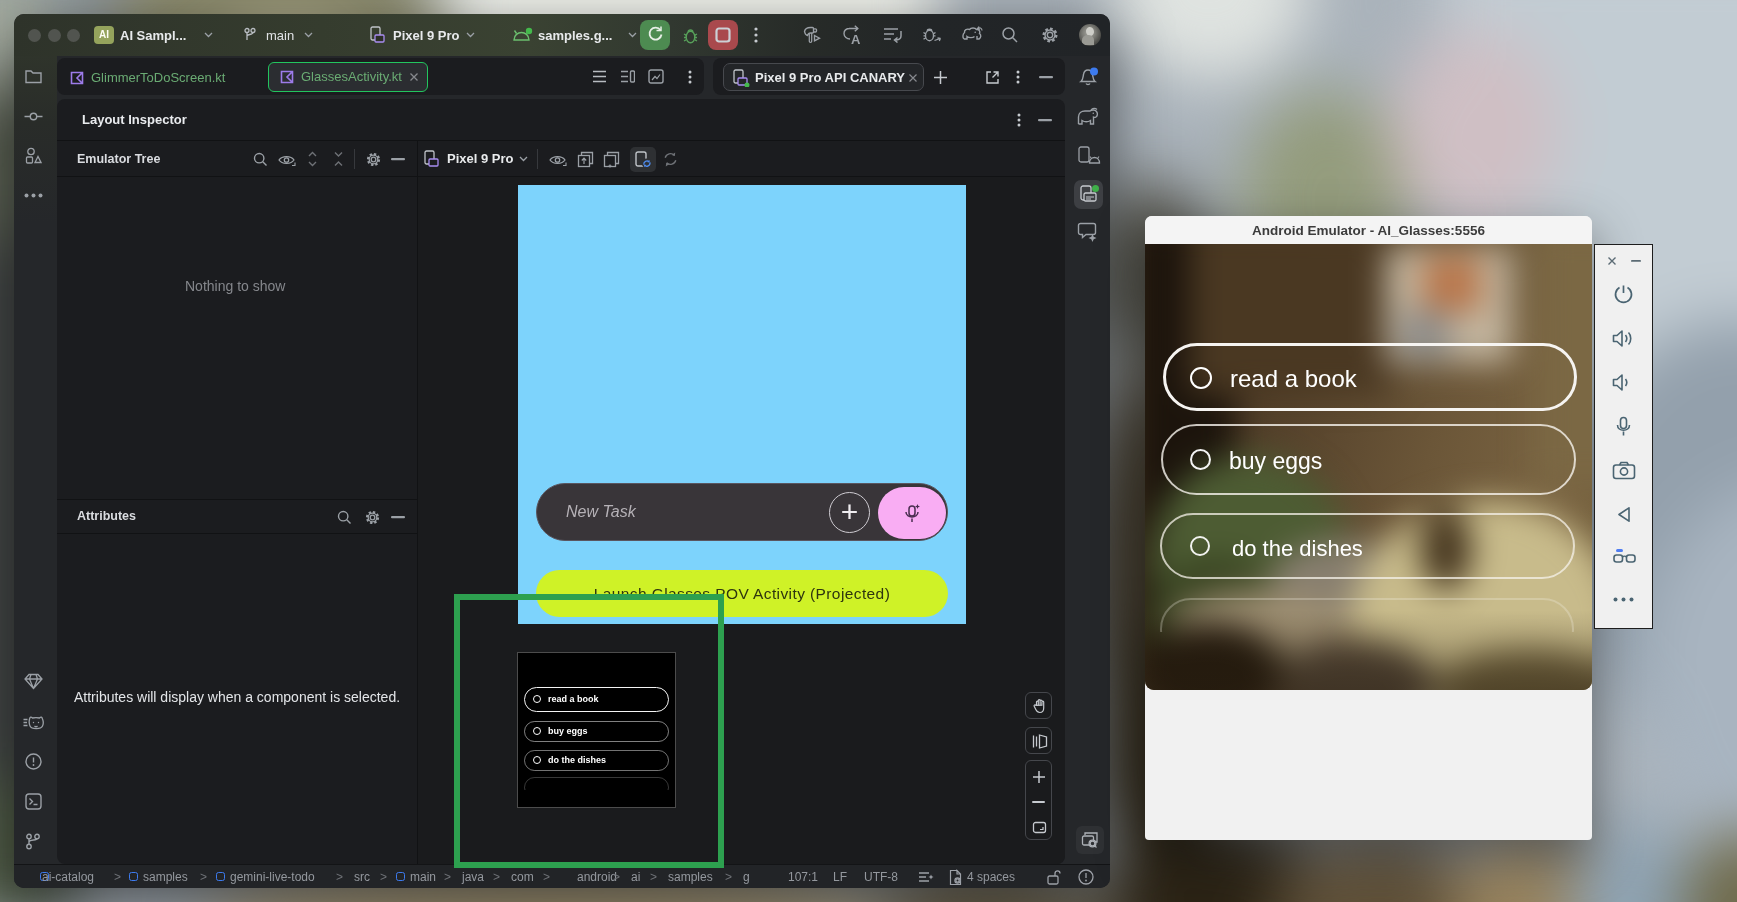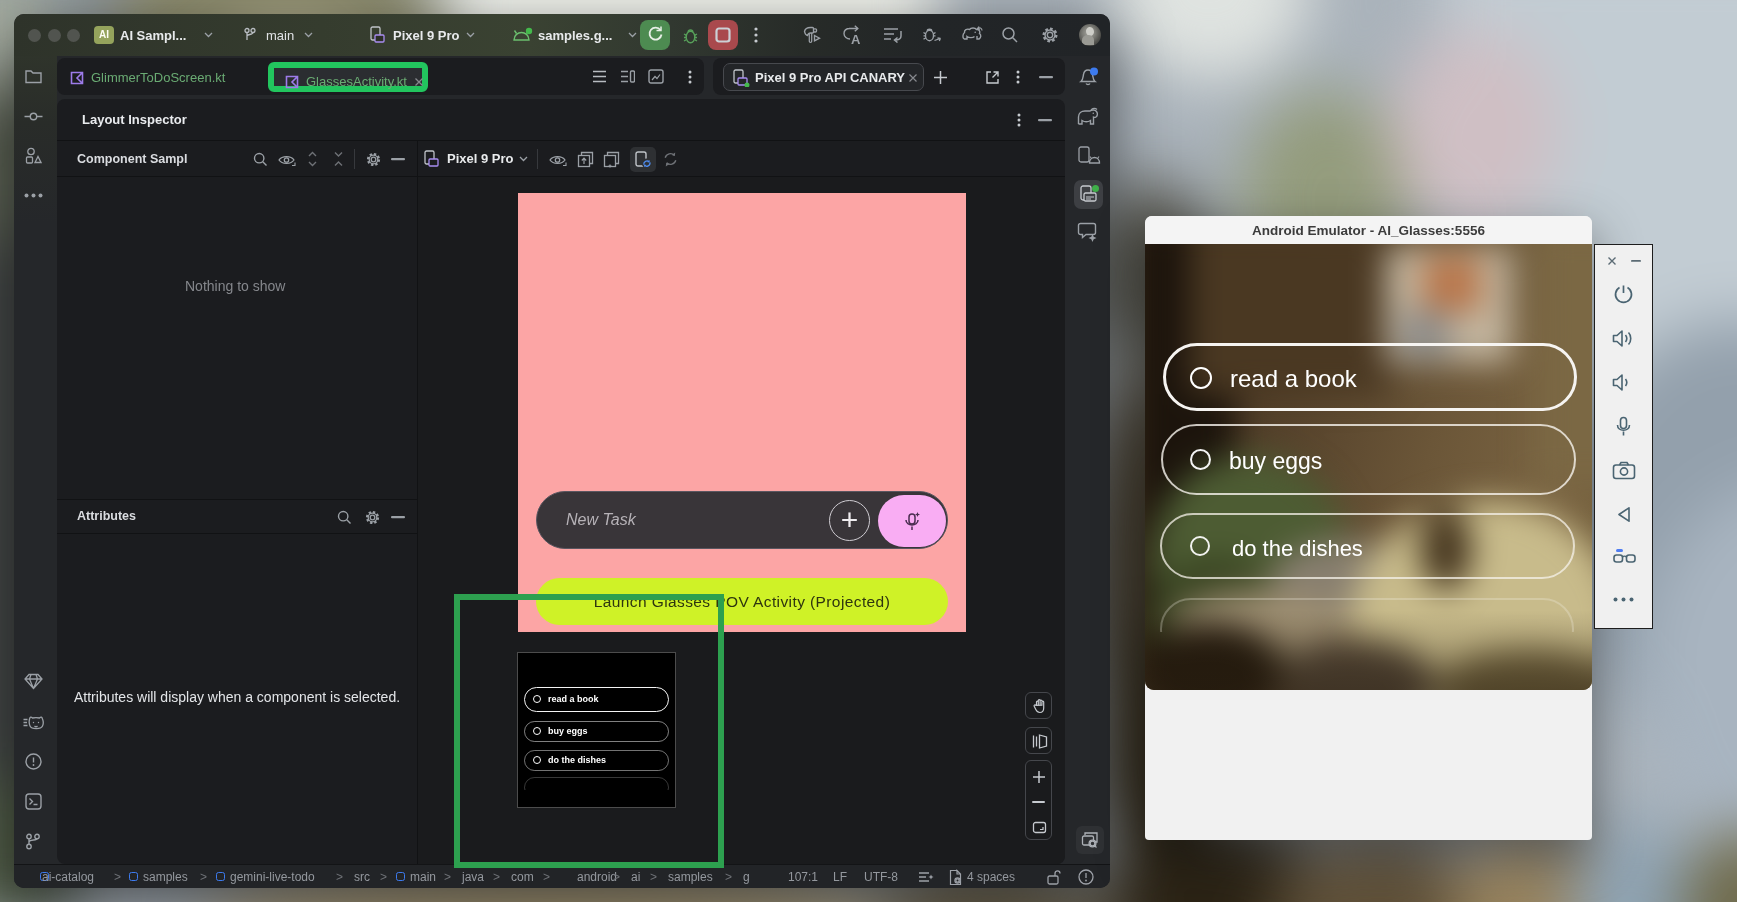--- a/index.html
+++ b/index.html
@@ -21,21 +21,21 @@
   #isl-main { left:43px; top:85px; width:1008px; height:765px; }
   #rowhead { position:absolute; left:0; top:0; width:1008px; height:42px; border-bottom:1px solid #111214; }
   #rowtool { position:absolute; left:0; top:42px; width:1008px; height:36px; border-bottom:1px solid #111214; }
   #treediv { position:absolute; left:360px; top:42px; width:1px; height:723px; background:#111214; }
   #canvas { position:absolute; left:361px; top:78px; width:647px; height:687px; background:#1a1b1d; border-radius:0 0 8px 0; overflow:hidden; }
   #statusbar { position:absolute; left:0; top:850px; width:1096px; height:24px; background:#222427; border-top:1px solid #131416; font-size:12px; color:#94989e; }
   #rightrail { position:absolute; left:1051px; top:42px; width:45px; height:808px; background:#25272a; }
   
   .t { position:absolute; white-space:nowrap; }
   
-  #appscr { position:absolute; left:100px; top:16px; width:448px; height:439px; background:#fca5a5; }
+  #appscr { position:absolute; left:100px; top:8px; width:448px; height:439px; background:#7dd3fc; }
   #newtask { position:absolute; left:18px; top:298px; width:412px; height:58px; border-radius:29px; background:#393539; border:1.5px solid #5a5660; }
   #newtask .hint { position:absolute; left:29px; top:19px; font-style:italic; font-size:16px; color:#b6b2b7; }
   #plusbtn { position:absolute; left:292px; top:8px; width:41px; height:41px; border-radius:50%; border:1.5px solid #cfccd2; color:#efedf0; font-size:30px; font-weight:300; text-align:center; line-height:37px; }
   #micbtn { position:absolute; left:341px; top:3px; width:68px; height:52px; border-radius:27px; background:#f9adf3; }
   #limebtn { position:absolute; left:18px; top:385px; width:412px; height:47px; border-radius:24px; background:#cff227; color:#2e350f; font-size:15.5px; font-weight:500; letter-spacing:.4px; text-align:center; line-height:47px; }
   
   #thumb { position:absolute; left:99px; top:475px; width:159px; height:156px; background:#000; border:1px solid #4c4c4c; }
   .tp { position:absolute; left:6px; width:145px; border-radius:13px; }
   .tp .rad { position:absolute; left:8px; border-radius:50%; border:1.4px solid #fff; width:8px; height:8px; }
   .tp .txt { position:absolute; left:23px; color:#fff; font-size:9px; font-weight:700; }
@@ -237,21 +237,21 @@
         <circle cx="12" cy="3.5" r="2.2"></circle>
         <circle cx="4" cy="13.5" r="2.2"></circle>
         <path d="M4 5.7 L4 11.3 M4 9 C4 6.5 12 7.5 12 5.7"></path>
       </svg>
   </div>
   <div class="island" id="isl-tabs">
     <svg class="abs" style="left:13px;top:13px;" width="14" height="14" fill="none">
         <path d="M1.5 1.5 L12.5 1.5 L12.5 12.5 L1.5 12.5 Z M12.5 1.5 L7 7 L12.5 12.5" stroke="#9d7bea" stroke-width="1.6"></path>
       </svg>
     <div class="t" style="left:34px;top:12px;font-size:13px;color:#6aab73;">GlimmerToDoScreen.kt</div>
-    <div class="abs" style="left:211px;top:4px;width:160px;height:30px;background:#2b2d31;border:6px solid #22c55e;border-radius:6px;">
+    <div class="abs" style="left:211px;top:4px;width:160px;height:30px;background:#2b2d31;border:1px solid #22c55e;border-radius:6px;">
       <svg class="abs" style="left:11px;top:7px;" width="14" height="14" fill="none">
           <path d="M1.5 1.5 L12.5 1.5 L12.5 12.5 L1.5 12.5 Z M12.5 1.5 L7 7 L12.5 12.5" stroke="#9d7bea" stroke-width="1.6"></path>
         </svg>
       <div class="t" style="left:32px;top:6px;font-size:13px;color:#6aab73;">GlassesActivity.kt</div>
       <svg class="abs" style="left:140px;top:9px;" width="10" height="10" stroke="#87898e" stroke-width="1.3">
           <path d="M1.5 1.5 L8.5 8.5 M8.5 1.5 L1.5 8.5"></path>
         </svg>
     </div>
     <svg class="abs" style="left:535px;top:12px;" width="15" height="13" stroke="#b8bcc1" stroke-width="1.6">
         <path d="M1 1.5 L14 1.5 M1 6.5 L14 6.5 M1 11.5 L14 11.5"></path>
@@ -304,21 +304,21 @@
       <svg class="abs" style="left:960px;top:14px;" width="4" height="14">
           <circle cx="2" cy="2" r="1.5" fill="#c6cacf"></circle>
           <circle cx="2" cy="7" r="1.5" fill="#c6cacf"></circle>
           <circle cx="2" cy="12" r="1.5" fill="#c6cacf"></circle>
         </svg>
       <svg class="abs" style="left:981px;top:20px;" width="14" height="3">
           <rect width="14" height="2.2" rx="1" fill="#9ba0a6"></rect>
         </svg>
     </div>
     <div id="rowtool">
-      <div class="t" style="left:20px;top:11px;font-size:12.5px;font-weight:600;color:#dadce0;">Component Sampl</div>
+      <div class="t" style="left:20px;top:11px;font-size:12.5px;font-weight:600;color:#dadce0;">Emulator Tree</div>
       <svg class="abs" style="left:196px;top:11px;" width="15" height="15" fill="none" stroke="#9ba0a6" stroke-width="1.4">
           <circle cx="6.2" cy="6.2" r="4.7"></circle>
           <path d="M9.8 9.8 L13.5 13.5"></path>
         </svg>
       <svg class="abs" style="left:221px;top:13px;" width="18" height="12" fill="none" stroke="#9ba0a6" stroke-width="1.3">
           <path d="M1 6 C4 1.5 13 1.5 16 6 C13 10.5 4 10.5 1 6 Z"></path>
           <circle cx="8.5" cy="6" r="2.2"></circle>
           <path d="M14 11.5 L17 11.5 L17 8.5" stroke-width="1.1"></path>
         </svg>
       <svg class="abs" style="left:249px;top:10px;" width="13" height="16" fill="none" stroke="#6e7176" stroke-width="1.4">

